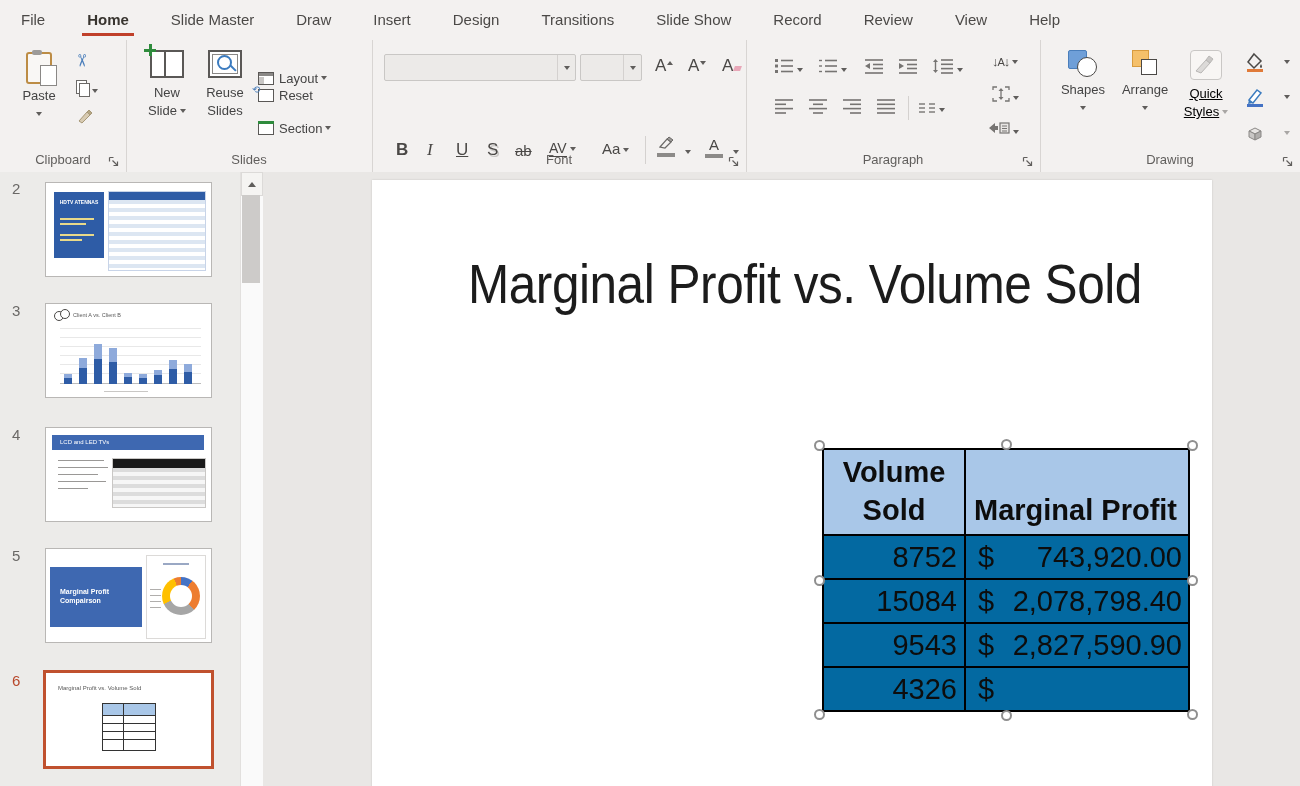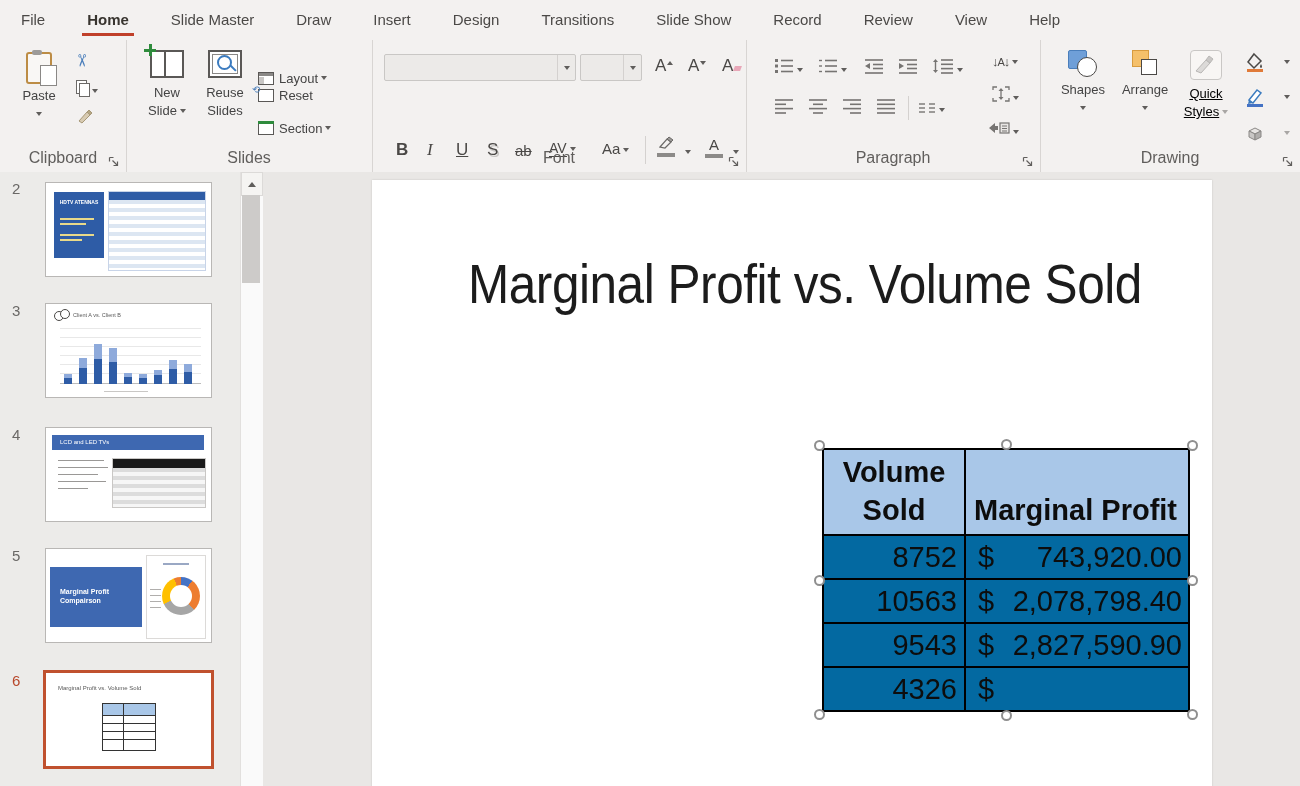--- a/index.html
+++ b/index.html
@@ -9,21 +9,21 @@
   
   .menubar{position:absolute;left:0;top:0;width:1300px;height:40px;background:#f3f1f0;
            display:flex;align-items:center;font-size:15px;color:#4b4947;border-bottom:1px solid #e8e6e4;}
   .tab{position:relative;padding:0 21px;height:40px;line-height:40px;white-space:nowrap;cursor:default;}
   .tab.active{color:#38342f;font-weight:600;}
   .tab.active::after{content:'';position:absolute;left:16px;right:16px;bottom:4px;height:3px;background:#c0402a;}
 
   
   .ribbon{position:absolute;left:0;top:40px;width:1300px;height:132px;background:#f3f1f0;border-bottom:1px solid #d8d5d3;}
   .rgroup{position:absolute;top:0;bottom:0;border-right:1px solid #d8d5d3;}
-  .glabel{position:absolute;bottom:5px;left:0;right:0;text-align:center;font-size:16px;color:#605e5c;}
+  .glabel{position:absolute;bottom:5px;left:0;right:0;text-align:center;font-size:13px;color:#605e5c;}
   .launcher{position:absolute;bottom:6px;right:6px;width:12px;height:12px;}
   .cv{display:inline-block;width:0;height:0;border-left:3.5px solid transparent;border-right:3.5px solid transparent;
       border-top:4px solid #5f5d5b;vertical-align:middle;margin-left:3px;}
   .cv-up{border-top:none;border-bottom:4px solid #5f5d5b;}
   .vsep{position:absolute;width:1px;background:#d4d1cf;}
   .btnlab{font-size:13px;color:#444;text-align:center;line-height:16px;}
   .dim{color:#000000;text-decoration:underline;}
 
   
   .paste-btn{position:absolute;left:12px;top:12px;width:54px;text-align:center;}
@@ -548,21 +548,21 @@
       <div class="tablebox">
         <div class="ptable">
           <div class="hcell h1">Volume Sold</div>
           <div class="hcell h2">Marginal Profit</div>
 
           <div class="vol">8752</div>
           <div class="amt">
             <span>$</span>
               <span>743,920.00</span>
           </div>
-          <div class="vol">10563</div>
+          <div class="vol">15084</div>
           <div class="amt">
             <span>$</span>
               <span>2,078,798.40</span>
           </div>
           <div class="vol">9543</div>
           <div class="amt">
             <span>$</span>
               <span>2,827,590.90</span>
           </div>
           <div class="vol">4326</div>

